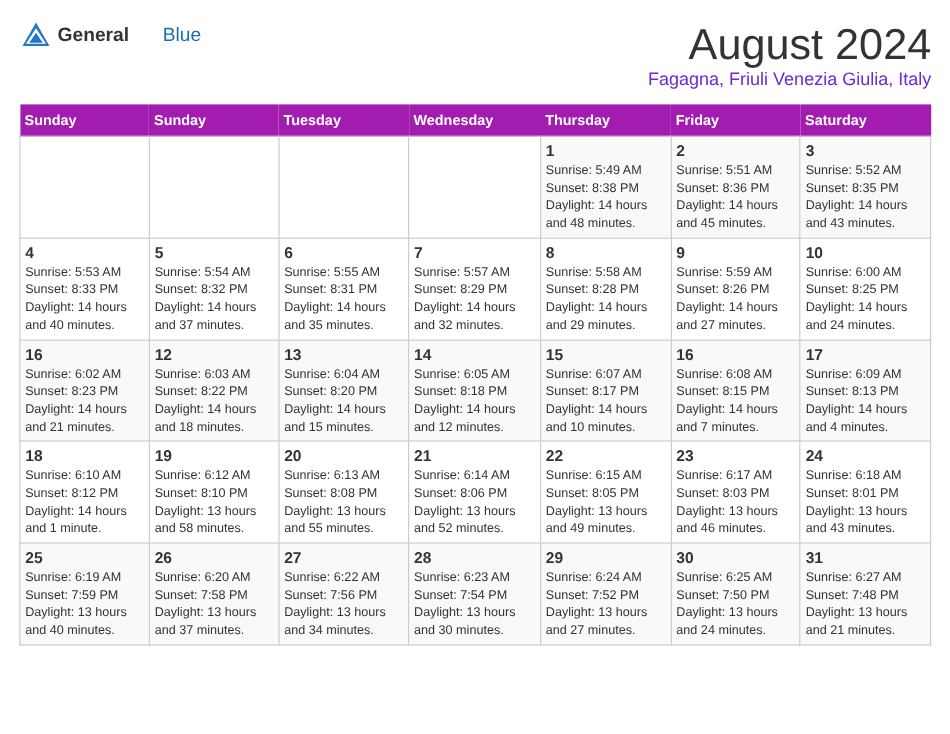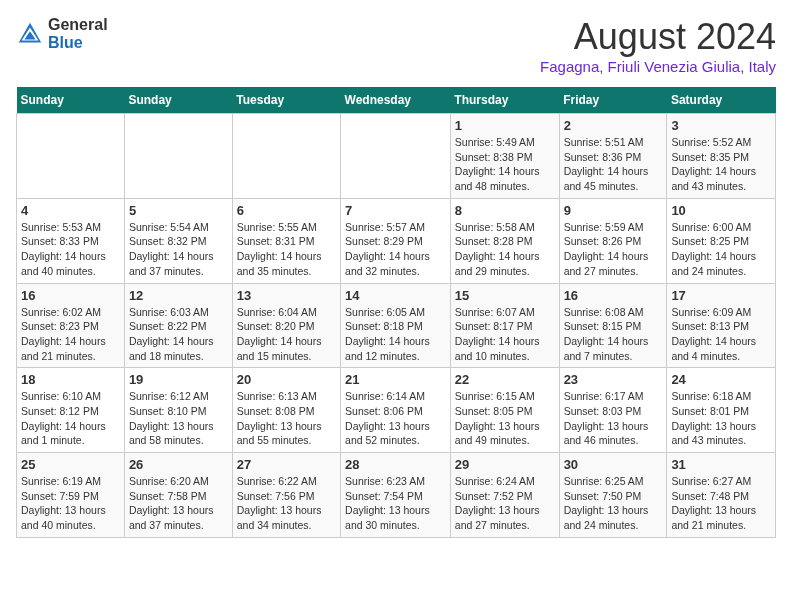--- a/index.html
+++ b/index.html
@@ -16,31 +16,32 @@
       align-items: flex-start;
       margin-bottom: 12px;
     }
     .logo {
       display: flex;
       align-items: center;
       gap: 4px;
     }
     .logo-text {
       display: flex;
-      flex-direction: column;
+      flex-direction: row;
       line-height: 1.1;
+      gap: 28px;
     }
     .logo-general {
       font-size: 16px;
       font-weight: bold;
       color: #333;
     }
     .logo-blue {
       font-size: 16px;
-      font-weight: bold;
+      font-weight: normal;
       color: #1a6db5;
     }
     .logo-icon {
       width: 28px;
       height: 28px;
     }
     .title-section {
       text-align: right;
     }
     .month-year {
@@ -52,21 +53,21 @@
       font-size: 15px;
       color: #6d28d9;
       text-align: right;
     }
     table {
       width: 100%;
       border-collapse: collapse;
       font-size: 11px;
     }
     thead tr th {
-      background-color: #0f766e;
+      background-color: #a21caf;
       color: #fff;
       padding: 6px 4px;
       text-align: left;
       font-size: 12px;
       font-weight: bold;
     }
     tbody tr td {
       border: 1px solid #ccc;
       vertical-align: top;
       padding: 4px;

